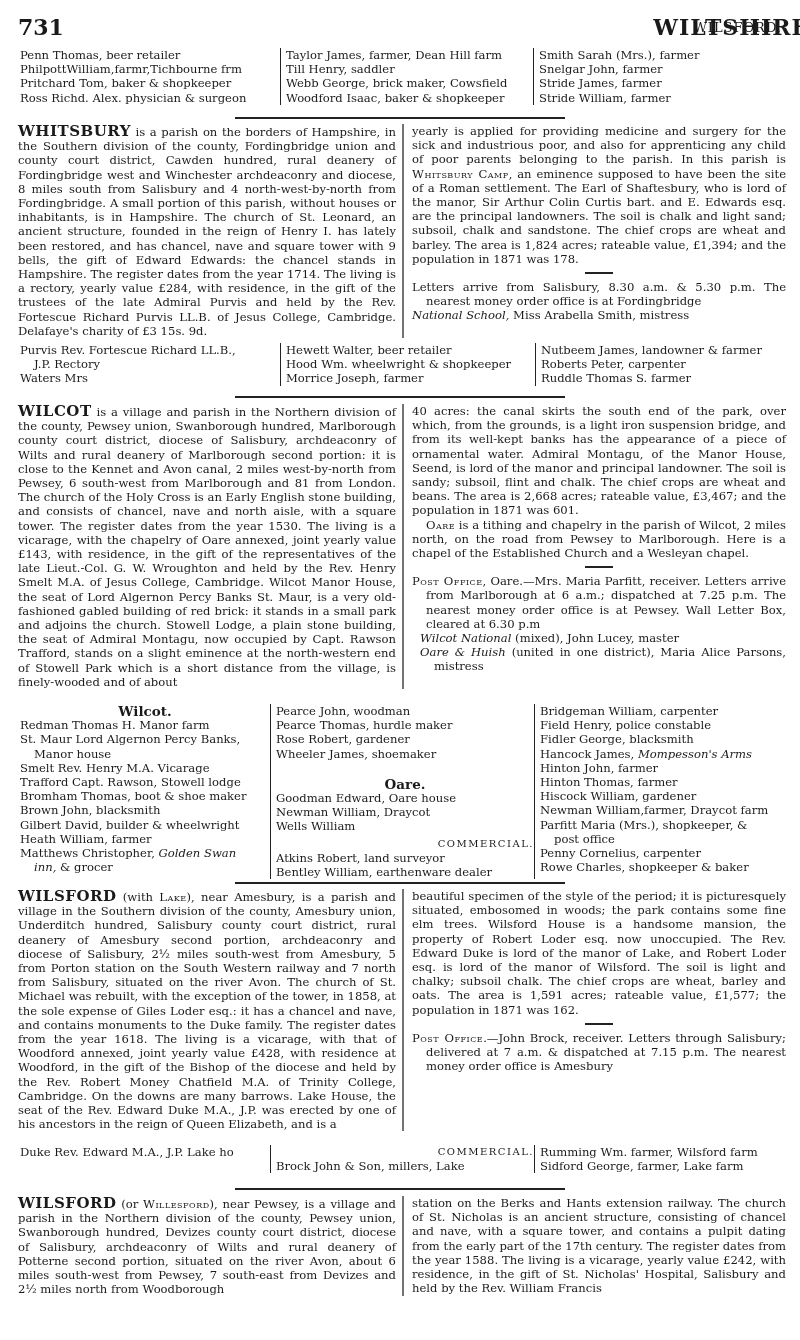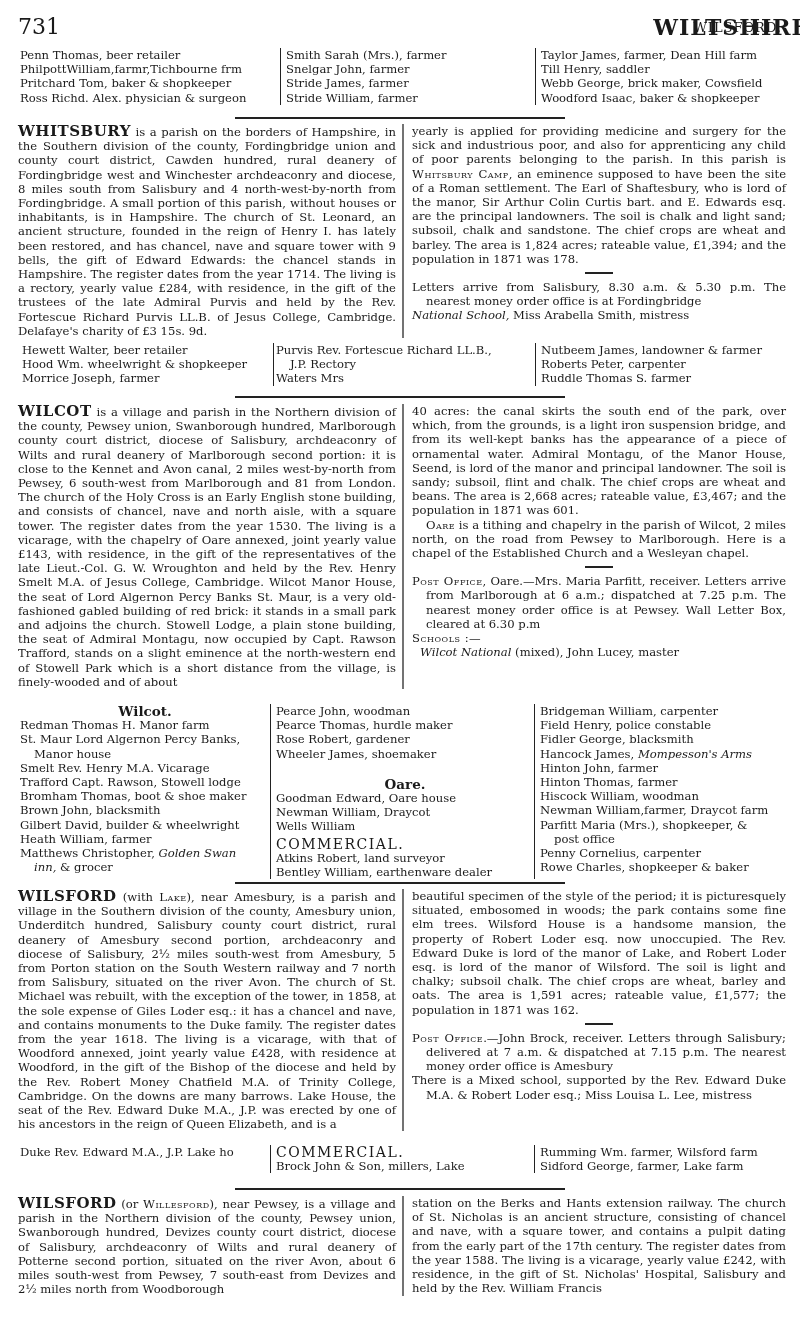--- a/index.html
+++ b/index.html
@@ -1,111 +1,111 @@
 <!DOCTYPE html>
 <html><head>
 <meta charset="utf-8">
 <style>
   html, body { margin:0; padding:0; background:#ffffff; }
   body { width:800px; height:1340px; position:relative; overflow:hidden;
          font-family:"DejaVu Serif", "Liberation Serif", serif; color:#1a1a1a; }
   .abs { position:absolute; }
-  .hdr-num { left:18px; top:14px; font-size:22px; font-weight:normal; }
+  .hdr-num { left:18px; top:14px; font-size:22px; font-weight:bold; }
   .hdr-title { left:0; width:800px; top:14px; text-align:right; font-size:22px; font-weight:bold; letter-spacing:1px;margin-left:18px; }
   .hdr-right { right:18px; top:20px; font-size:13px; letter-spacing:1px; }
   .list3 { display:flex; font-size:11.6px; line-height:14.2px; }
   .list3 .col { box-sizing:border-box; padding-left:4px; }
   .list3 .col + .col { border-left:1px solid #222; padding-left:5px; }
   .row { white-space:nowrap; }
   .row.indent { padding-left:14px; }
   .para2 { display:flex; font-size:11.6px; line-height:14.2px; text-align:justify; }
   .para2 .lc { width:384px; padding-right:6px; box-sizing:border-box; }
   .para2 .rc { width:384px; padding-left:8px; border-left:2px solid #737373; box-sizing:border-box; }
   .para2 p { margin:0; }
   .bigname { font-size:15px; font-weight:bold; letter-spacing:0.5px; }
   .sc { font-variant:small-caps; letter-spacing:0.5px; }
   .it { font-style:italic; }
   .hang { padding-left:14px; text-indent:-14px; }
   .indent1 { text-indent:14px; }
   .rule { height:0; border-top:2px solid #222; }
   .shortrule { width:28px; margin:6px auto 6px auto; border-top:2px solid #222; }
   .subhead { font-weight:bold; font-size:13.5px; text-align:center; }
-  .commhead { font-size:14px; letter-spacing:1.5px; text-align:left; margin-top:3px; }
+  .commhead { font-size:10px; letter-spacing:1.5px; text-align:right; margin-top:3px; }
 </style>
 </head>
 <body>
 
 <div class="abs hdr-num">731</div>
 <div class="abs hdr-title">WILTSHIRE.</div>
 <div class="abs hdr-right">WILSFORD.</div>
 
 <div class="abs list3" style="left:18px; top:48px; width:770px;">
   <div class="col" style="width:262px; padding-left:2px;">
     <div class="row">Penn Thomas, beer retailer</div>
     <div class="row">PhilpottWilliam,farmr,Tichbourne frm</div>
     <div class="row">Pritchard Tom, baker &amp; shopkeeper</div>
     <div class="row">Ross Richd. Alex. physician &amp; surgeon</div>
   </div>
+  <div class="col" style="width:253px;">
+    <div class="row">Taylor James, farmer, Dean Hill farm</div>
+    <div class="row">Till Henry, saddler</div>
+    <div class="row">Webb George, brick maker, Cowsfield</div>
+    <div class="row">Woodford Isaac, baker &amp; shopkeeper</div>
+  </div>
   <div class="col" style="width:255px;">
     <div class="row">Smith Sarah (Mrs.), farmer</div>
     <div class="row">Snelgar John, farmer</div>
     <div class="row">Stride James, farmer</div>
     <div class="row">Stride William, farmer</div>
-  </div>
-  <div class="col" style="width:253px;">
-    <div class="row">Taylor James, farmer, Dean Hill farm</div>
-    <div class="row">Till Henry, saddler</div>
-    <div class="row">Webb George, brick maker, Cowsfield</div>
-    <div class="row">Woodford Isaac, baker &amp; shopkeeper</div>
   </div>
 </div>
 <div class="abs rule" style="left:235px; top:117px; width:330px;"></div>
 
 <div class="abs para2" style="left:18px; top:124px; width:770px;">
   <div class="lc">
     <p><span class="bigname">WHITSBURY</span><span> is a parish on the borders of Hampshire, in the Southern division of the county, Fordingbridge union and county court district, Cawden hundred, rural deanery of Fordingbridge west and Winchester archdeaconry and diocese, 8 miles south from Salisbury and 4 north-west-by-north from Fordingbridge. A small portion of this parish, without houses or inhabitants, is in Hampshire. The church of St. Leonard, an ancient structure, founded in the reign of Henry I. has lately been restored, and has chancel, nave and square tower with 9 bells, the gift of Edward Edwards: the chancel stands in Hampshire. The register dates from the year 1714. The living is a rectory, yearly value £284, with residence, in the gift of the trustees of the late Admiral Purvis and held by the Rev. Fortescue Richard Purvis LL.B. of Jesus College, Cambridge. Delafaye's charity of £3 15s. 9d.</span></p>
   </div>
   <div class="rc">
     <p><span>yearly is applied for providing medicine and surgery for the sick and industrious poor, and also for apprenticing any child of poor parents belonging to the parish. In this parish is </span><span class="sc">Whitsbury Camp</span><span>, an eminence supposed to have been the site of a Roman settlement. The Earl of Shaftesbury, who is lord of the manor, Sir Arthur Colin Curtis bart. and E. Edwards esq. are the principal landowners. The soil is chalk and light sand; subsoil, chalk and sandstone. The chief crops are wheat and barley. The area is 1,824 acres; rateable value, £1,394; and the population in 1871 was 178.</span></p>
     <div class="shortrule"></div>
     <p class="hang">Letters arrive from Salisbury, 8.30 a.m. &amp; 5.30 p.m. The nearest money order office is at Fordingbridge</p>
     <p><span class="it">National School,</span><span> Miss Arabella Smith, mistress</span></p>
   </div>
 </div>
 
 <div class="abs list3" style="left:18px; top:343px; width:770px;">
+  <div class="col" style="width:262px; padding-left:2px;">
+    <div class="row">Purvis Rev. Fortescue Richard LL.B.,</div>
+    <div class="row indent">J.P. Rectory</div>
+    <div class="row">Waters Mrs</div>
+  </div>
   <div class="col" style="width:255px;">
     <div class="row">Hewett Walter, beer retailer</div>
     <div class="row">Hood Wm. wheelwright &amp; shopkeeper</div>
     <div class="row">Morrice Joseph, farmer</div>
-  </div>
-  <div class="col" style="width:262px; padding-left:2px;">
-    <div class="row">Purvis Rev. Fortescue Richard LL.B.,</div>
-    <div class="row indent">J.P. Rectory</div>
-    <div class="row">Waters Mrs</div>
   </div>
   <div class="col" style="width:253px;">
     <div class="row">Nutbeem James, landowner &amp; farmer</div>
     <div class="row">Roberts Peter, carpenter</div>
     <div class="row">Ruddle Thomas S. farmer</div>
   </div>
 </div>
 <div class="abs rule" style="left:235px; top:396px; width:330px;"></div>
 
 <div class="abs para2" style="left:18px; top:404px; width:770px;">
   <div class="lc">
     <p><span class="bigname">WILCOT</span><span> is a village and parish in the Northern division of the county, Pewsey union, Swanborough hundred, Marlborough county court district, diocese of Salisbury, archdeaconry of Wilts and rural deanery of Marlborough second portion: it is close to the Kennet and Avon canal, 2 miles west-by-north from Pewsey, 6 south-west from Marlborough and 81 from London. The church of the Holy Cross is an Early English stone building, and consists of chancel, nave and north aisle, with a square tower. The register dates from the year 1530. The living is a vicarage, with the chapelry of Oare annexed, joint yearly value £143, with residence, in the gift of the representatives of the late Lieut.-Col. G. W. Wroughton and held by the Rev. Henry Smelt M.A. of Jesus College, Cambridge. Wilcot Manor House, the seat of Lord Algernon Percy Banks St. Maur, is a very old-fashioned gabled building of red brick: it stands in a small park and adjoins the church. Stowell Lodge, a plain stone building, the seat of Admiral Montagu, now occupied by Capt. Rawson Trafford, stands on a slight eminence at the north-western end of Stowell Park which is a short distance from the village, is finely-wooded and of about</span></p>
   </div>
   <div class="rc">
     <p>40 acres: the canal skirts the south end of the park, over which, from the grounds, is a light iron suspension bridge, and from its well-kept banks has the appearance of a piece of ornamental water. Admiral Montagu, of the Manor House, Seend, is lord of the manor and principal landowner. The soil is sandy; subsoil, flint and chalk. The chief crops are wheat and beans. The area is 2,668 acres; rateable value, £3,467; and the population in 1871 was 601.</p>
     <p class="indent1"><span class="sc">Oare</span><span> is a tithing and chapelry in the parish of Wilcot, 2 miles north, on the road from Pewsey to Marlborough. Here is a chapel of the Established Church and a Wesleyan chapel.</span></p>
     <div class="shortrule"></div>
     <p class="hang"><span class="sc">Post Office</span><span>, Oare.—Mrs. Maria Parfitt, receiver. Letters arrive from Marlborough at 6 a.m.; dispatched at 7.25 p.m. The nearest money order office is at Pewsey. Wall Letter Box, cleared at 6.30 p.m</span></p>
-    <p class="sc">Schools :—</p>
     <p class="hang" style="margin-left:8px;"><span class="it">Wilcot National</span><span> (mixed), John Lucey, master</span></p>
+    <p class="hang" style="margin-left:8px;"><span class="it">Oare &amp; Huish</span><span> (united in one district), Maria Alice Parsons, mistress</span></p>
   </div>
 </div>
 
 <div class="abs list3" style="left:18px; top:704px; width:770px;">
   <div class="col" style="width:252px; padding-left:2px;">
     <div class="subhead">Wilcot.</div>
     <div id="wilcot-col1">
         <div class="row"><span>Redman Thomas H. Manor farm</span></div>
         <div class="row"><span>St. Maur Lord Algernon Percy Banks,</span></div>
         <div class="row indent"><span>Manor house</span></div>
@@ -133,40 +133,39 @@
     <div class="row">Bentley William, earthenware dealer</div>
   </div>
   <div class="col" style="width:254px;">
     <div id="wilcot-col3">
         <div class="row"><span>Bridgeman William, carpenter</span></div>
         <div class="row"><span>Field Henry, police constable</span></div>
         <div class="row"><span>Fidler George, blacksmith</span></div>
         <div class="row"><span>Hancock James, </span><span class="it">Mompesson's Arms</span></div>
         <div class="row"><span>Hinton John, farmer</span></div>
         <div class="row"><span>Hinton Thomas, farmer</span></div>
-        <div class="row"><span>Hiscock William, woodman</span></div>
+        <div class="row"><span>Hiscock William, gardener</span></div>
         <div class="row"><span>Newman William,farmer, Draycot farm</span></div>
         <div class="row"><span>Parfitt Maria (Mrs.), shopkeeper, &amp;</span></div>
         <div class="row indent"><span>post office</span></div>
         <div class="row"><span>Penny Cornelius, carpenter</span></div>
         <div class="row"><span>Rowe Charles, shopkeeper &amp; baker</span></div>
       </div>
   </div>
 </div>
 <div class="abs rule" style="left:235px; top:882px; width:330px;"></div>
 
 <div class="abs para2" style="left:18px; top:889px; width:770px;">
   <div class="lc">
     <p><span class="bigname">WILSFORD</span><span> (with </span><span class="sc">Lake</span><span>), near Amesbury, is a parish and village in the Southern division of the county, Amesbury union, Underditch hundred, Salisbury county court district, rural deanery of Amesbury second portion, archdeaconry and diocese of Salisbury, 2½ miles south-west from Amesbury, 5 from Porton station on the South Western railway and 7 north from Salisbury, situated on the river Avon. The church of St. Michael was rebuilt, with the exception of the tower, in 1858, at the sole expense of Giles Loder esq.: it has a chancel and nave, and contains monuments to the Duke family. The register dates from the year 1618. The living is a vicarage, with that of Woodford annexed, joint yearly value £428, with residence at Woodford, in the gift of the Bishop of the diocese and held by the Rev. Robert Money Chatfield M.A. of Trinity College, Cambridge. On the downs are many barrows. Lake House, the seat of the Rev. Edward Duke M.A., J.P. was erected by one of his ancestors in the reign of Queen Elizabeth, and is a</span></p>
   </div>
   <div class="rc">
     <p>beautiful specimen of the style of the period; it is picturesquely situated, embosomed in woods; the park contains some fine elm trees. Wilsford House is a handsome mansion, the property of Robert Loder esq. now unoccupied. The Rev. Edward Duke is lord of the manor of Lake, and Robert Loder esq. is lord of the manor of Wilsford. The soil is light and chalky; subsoil chalk. The chief crops are wheat, barley and oats. The area is 1,591 acres; rateable value, £1,577; the population in 1871 was 162.</p>
     <div class="shortrule"></div>
     <p class="hang"><span class="sc">Post Office</span><span>.—John Brock, receiver. Letters through Salisbury; delivered at 7 a.m. &amp; dispatched at 7.15 p.m. The nearest money order office is Amesbury</span></p>
-    <p class="hang">There is a Mixed school, supported by the Rev. Edward Duke M.A. &amp; Robert Loder esq.; Miss Louisa L. Lee, mistress</p>
   </div>
 </div>
 
 <div class="abs list3" style="left:18px; top:1145px; width:770px;">
   <div class="col" style="width:252px; padding-left:2px;">
     <div class="row">Duke Rev. Edward M.A., J.P. Lake ho</div>
   </div>
   <div class="col" style="width:264px;">
     <div class="commhead" style="margin-top:0;">COMMERCIAL.</div>
     <div class="row">Brock John &amp; Son, millers, Lake</div>

